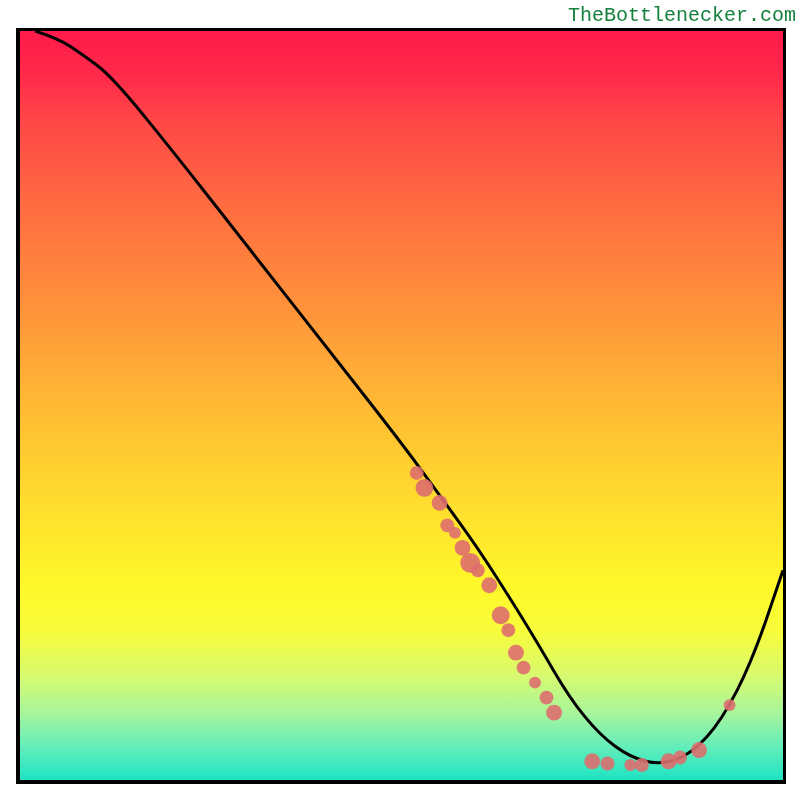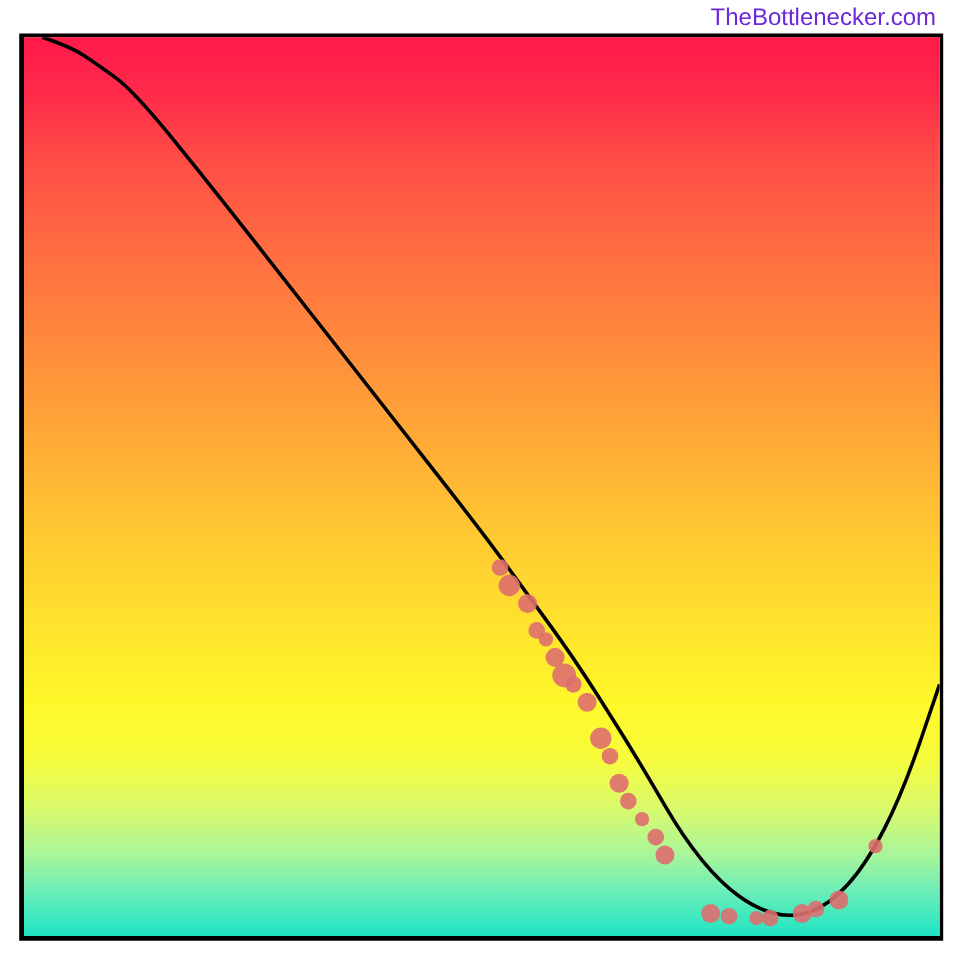--- a/index.html
+++ b/index.html
@@ -7,25 +7,26 @@
     width: 800px;
     height: 800px;
     background: #ffffff;
     font-family: Arial, sans-serif;
     position: relative;
     overflow: hidden;
   }
   .watermark {
     position: absolute;
     top: 4px;
-    right: 20px;
+    right: 4px;
     font-size: 20px;
-    color: #6d28d9;
+    color: #15803d;
     font-weight: 500;
     z-index: 10;
+    font-family: Liberation Mono, monospace;
   }
   .plot-area {
     position: absolute;
     left: 16px;
     top: 28px;
     width: 770px;
     height: 756px;
     border-top: 3px solid #000;
     border-right: 3px solid #000;
     border-left: 4px solid #000;

